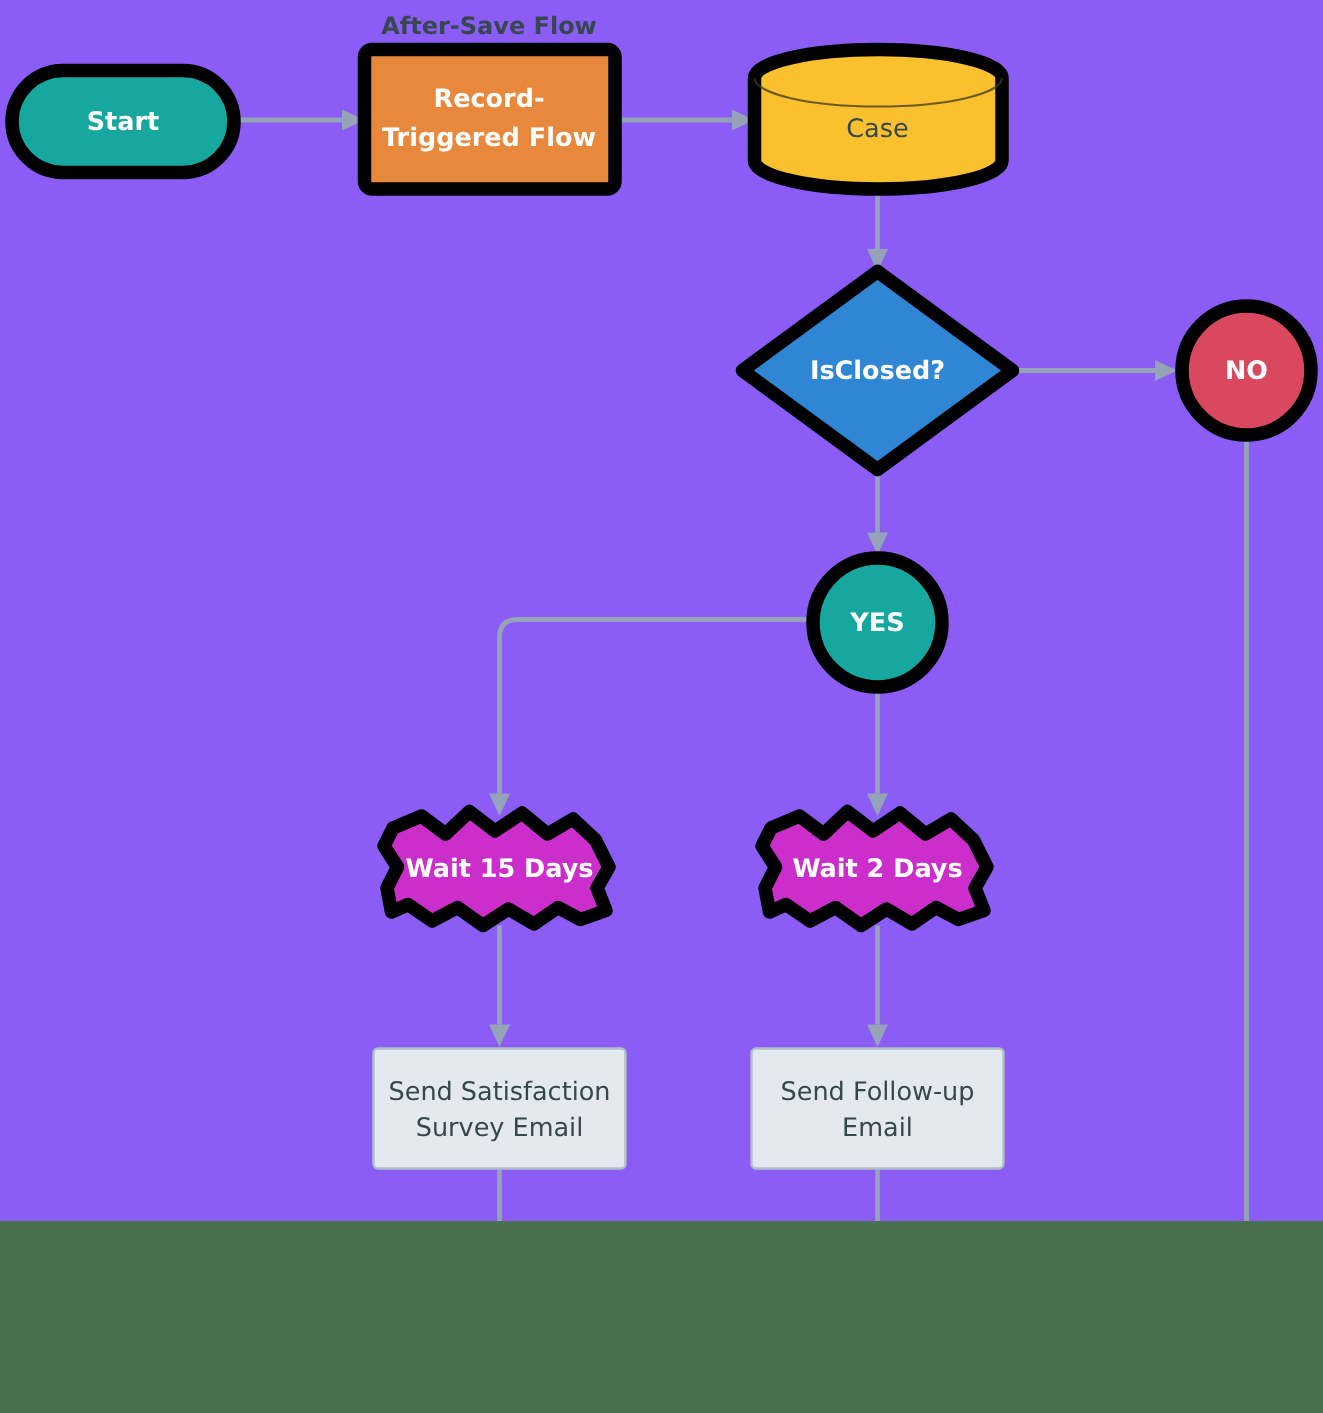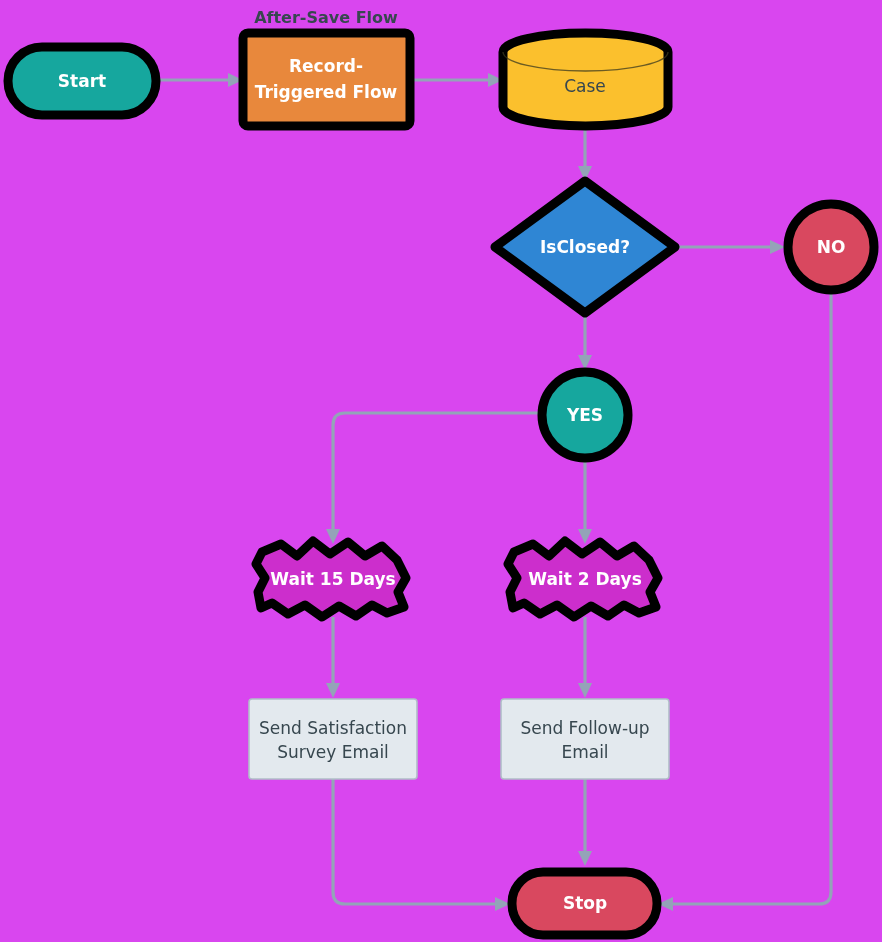--- a/index.html
+++ b/index.html
@@ -7,22 +7,22 @@
     margin: 0;
     padding: 0;
     background: #4a7052;
   }
   body {
     font-family: "DejaVu Sans", "Liberation Sans", sans-serif;
   }
   #canvas-wrap {
     position: relative;
     width: 882px;
-    height: 942px;
-    background: #d946ef;
+    height: 814px;
+    background: #8b5cf6;
     overflow: hidden;
   }
   svg#flow-svg {
     position: absolute;
     left: 0;
     top: 0;
     width: 882px;
     height: 942px;
     display: block;
   }

